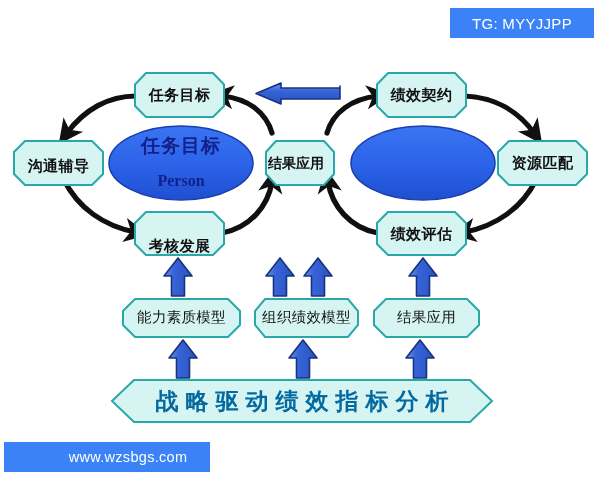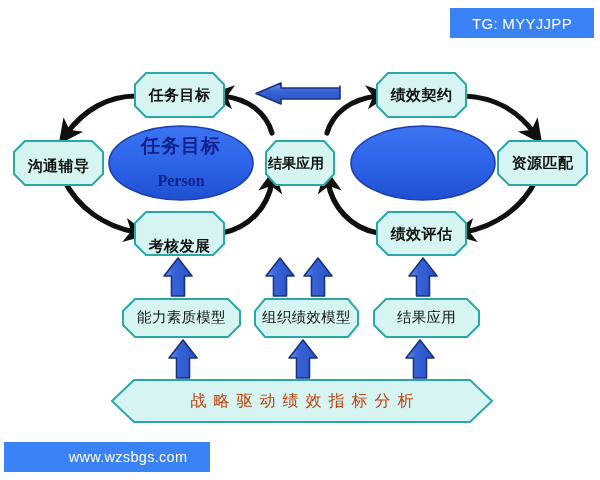--- a/index.html
+++ b/index.html
@@ -43,21 +43,21 @@
     letter-spacing:.4px;
   }
   .ell-lbl{
     flex-direction:column;
     color:#13208c;
     font-weight:700;
   }
   .ell-cn{font-size:19px;letter-spacing:1px;}
   .ell-en{font-size:16px;font-family:"Liberation Serif","DejaVu Serif",serif;margin-top:17px;}
   .model-lbl{color:#111111;font-size:14.5px;font-weight:400;letter-spacing:.3px;}
-  .banner-lbl{color:#c2410c;font-size:16px;font-weight:400;letter-spacing:7px;text-indent:7px;}
+  .banner-lbl{color:#0369a1;font-size:23px;font-weight:700;letter-spacing:7px;text-indent:7px;}
 </style>
 </head>
 <body>
 
 <div id="stage">
 
   <svg class="layer" viewBox="0 0 600 480">
     <defs>
       <linearGradient id="ellGrad" x1="0" y1="0" x2="0" y2="1">
         <stop offset="0%" stop-color="#3b74f2"></stop>

